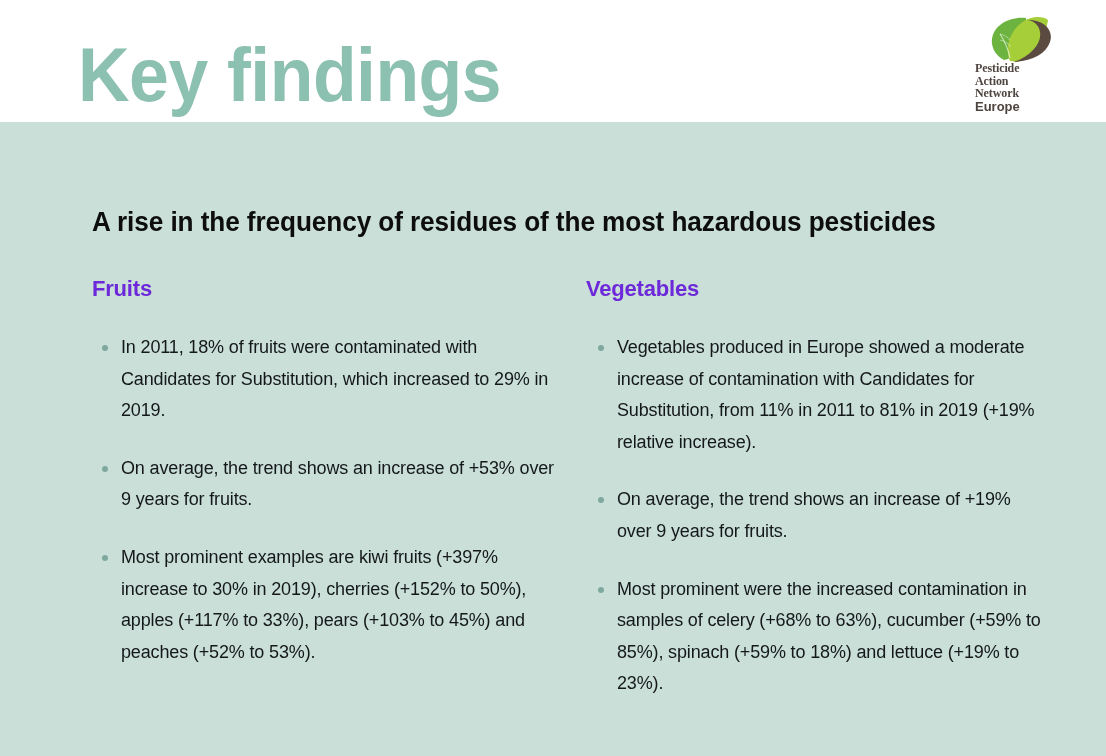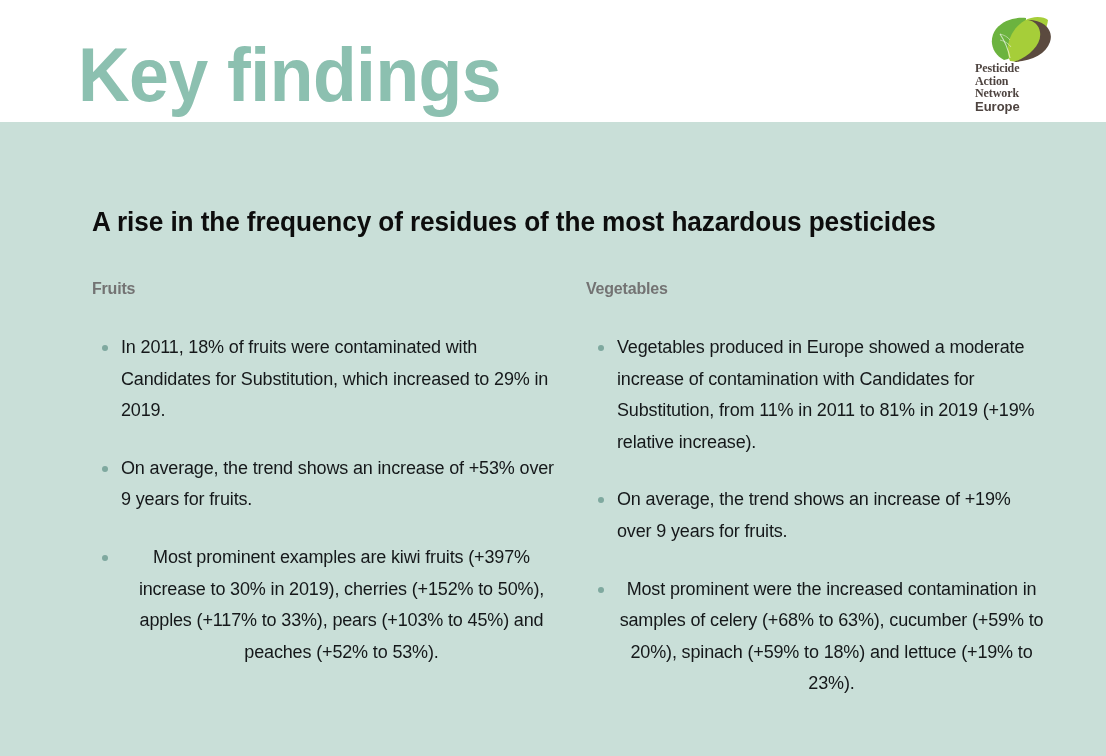--- a/index.html
+++ b/index.html
@@ -135,44 +135,44 @@
   .col {
     position: absolute;
     top: 0;
   }
 
   .col-fruits    { left: 92px;  width: 470px; }
   .col-vegetables{ left: 586px; width: 460px; }
 
   .col-heading {
     font-family: "Liberation Sans", sans-serif;
-    font-size: 16px;
+    font-size: 22px;
     font-weight: bold;
     line-height: 26px;
-    color: #737373;
+    color: #6d28d9;
     letter-spacing: -0.2px;
     margin-bottom: 30px;
   }
 
   ul.bullets {
     list-style: none;
   }
 
   ul.bullets li {
     position: relative;
     padding-left: 29px;
     margin-bottom: 26px;
     font-family: "Liberation Sans", sans-serif;
     font-size: 18px;
     line-height: 31.6px;
     color: #15181a;
     letter-spacing: -0.15px;
   }
 
-  ul.bullets li:last-child { margin-bottom: 0; text-align: center; }
+  ul.bullets li:last-child { margin-bottom: 0; }
 
   ul.bullets li::before {
     content: "";
     position: absolute;
     left: 10px;
     top: 13px;
     width: 6px;
     height: 6px;
     border-radius: 50%;
     background: #7fa99f;
@@ -222,19 +222,19 @@
         <li>On average, the trend shows an increase of +53% over 9 years for fruits.</li>
         <li>Most prominent examples are kiwi fruits (+397% increase to 30% in 2019), cherries (+152% to 50%), apples (+117% to 33%), pears (+103% to 45%) and peaches (+52% to 53%).</li>
       </ul>
     </div>
 
     <div class="col col-vegetables">
       <div class="col-heading">Vegetables</div>
       <ul class="bullets">
         <li>Vegetables produced in Europe showed a moderate increase of contamination with Candidates for Substitution, from 11% in 2011 to 81% in 2019 (+19% relative increase).</li>
         <li>On average, the trend shows an increase of +19% over 9 years for fruits.</li>
-        <li>Most prominent were the increased contamination in samples of celery (+68% to 63%), cucumber (+59% to 20%), spinach (+59% to 18%) and lettuce (+19% to 23%).</li>
+        <li>Most prominent were the increased contamination in samples of celery (+68% to 63%), cucumber (+59% to 85%), spinach (+59% to 18%) and lettuce (+19% to 23%).</li>
       </ul>
     </div>
 
   </div>
 
 </div>
 
 </body></html>

